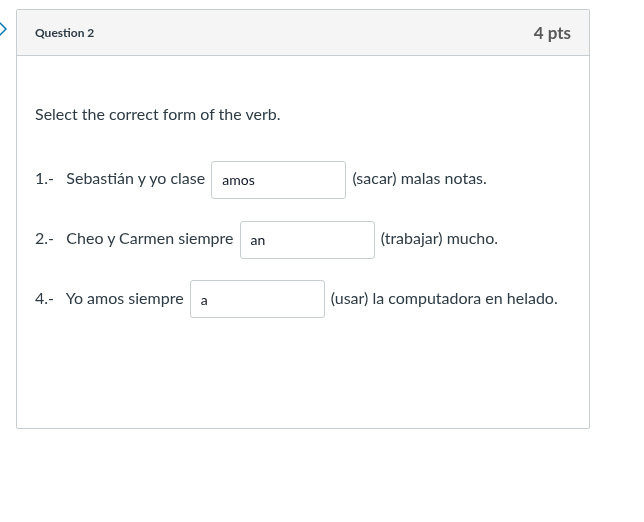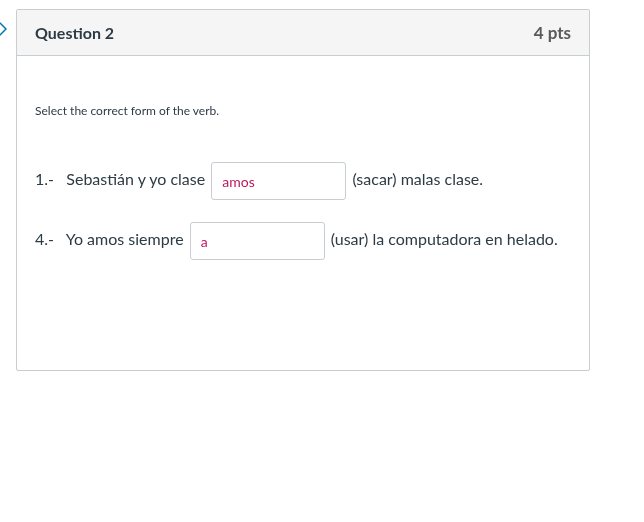--- a/index.html
+++ b/index.html
@@ -32,50 +32,50 @@
     .question-header {
       display: flex;
       justify-content: space-between;
       align-items: center;
       background: #f5f5f5;
       border-bottom: 1px solid #c7cdd1;
       padding: 12px 18px;
     }
     .question-title {
       font-weight: 700;
-      font-size: 16px;
+      font-size: 12px;
       color: #2d3b45;
     }
     .question-pts {
       font-weight: 700;
       font-size: 17px;
       color: #595959;
       margin-left: 27px;
     }
     .question-body {
       padding: 45px 18px 90px 18px;
       font-size: 16px;
       color: #2d3b45;
       line-height: 1.6;
     }
     .prompt {
-      margin-bottom: 40px;
-      font-size: 12px;
+      margin-bottom: 32px;
+      font-size: 16px;
     }
     .items { }
     .item {
       margin-bottom: 20px;
       line-height: 2.4;
     }
     .item-input {
       border: 1px solid #c7cdd1;
       border-radius: 3px;
       padding: 6px 10px;
       font-size: 14px;
-      color: #be185d;
+      color: #0f172a;
       width: 135px;
       height: 38px;
       vertical-align: middle;
       margin: 0 2px;
       font-family: inherit;
     }
   </style>
 </head>
 <body>
 
@@ -92,23 +92,30 @@
   </div>
   <div class="question-body">
     <div class="prompt">Select the correct form of the verb.</div>
     <div class="items">
 
       <div class="item">
         <span>1.-</span>
         <span>&nbsp;</span>
         <span>Sebastián y yo clase</span>
         <input class="item-input" type="text" value="amos" style="">
-        <span>(sacar) malas clase.</span>
+        <span>(sacar) malas notas.</span>
       </div>
 
+      <div class="item">
+        <span>2.-</span>
+        <span>&nbsp;</span>
+        <span>Cheo y Carmen siempre</span>
+        <input class="item-input" type="text" value="an" style="">
+        <span>(trabajar) mucho.</span>
+      </div>
 
 
       <div class="item">
         <span>4.-</span>
         <span>&nbsp;</span>
         <span>Yo amos siempre</span>
         <input class="item-input" type="text" value="a" style="">
         <span>(usar) la computadora en helado.</span>
       </div>
 

